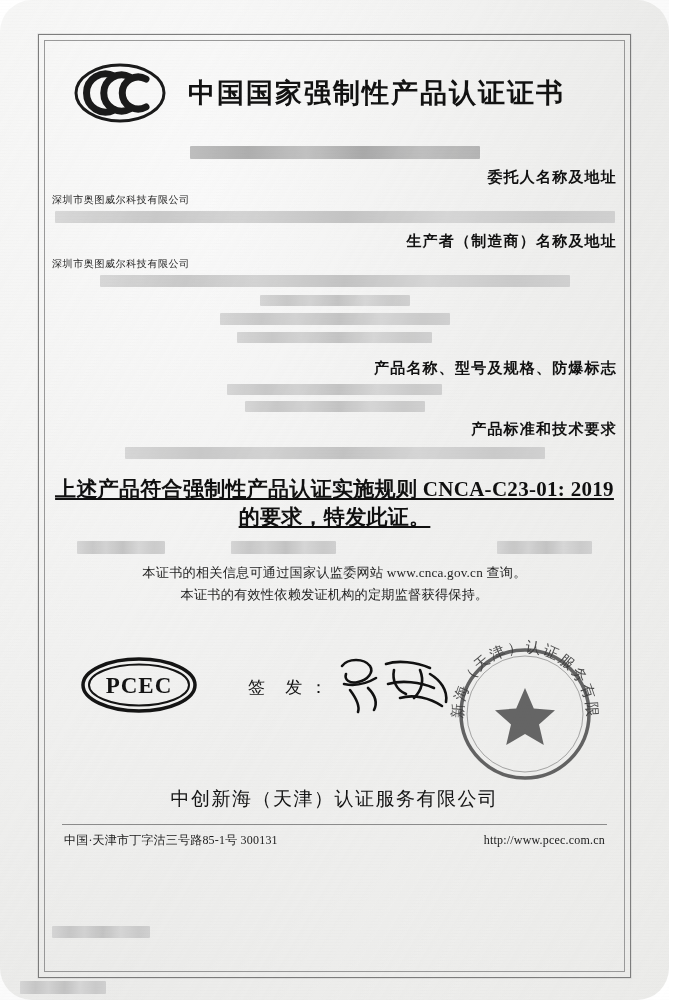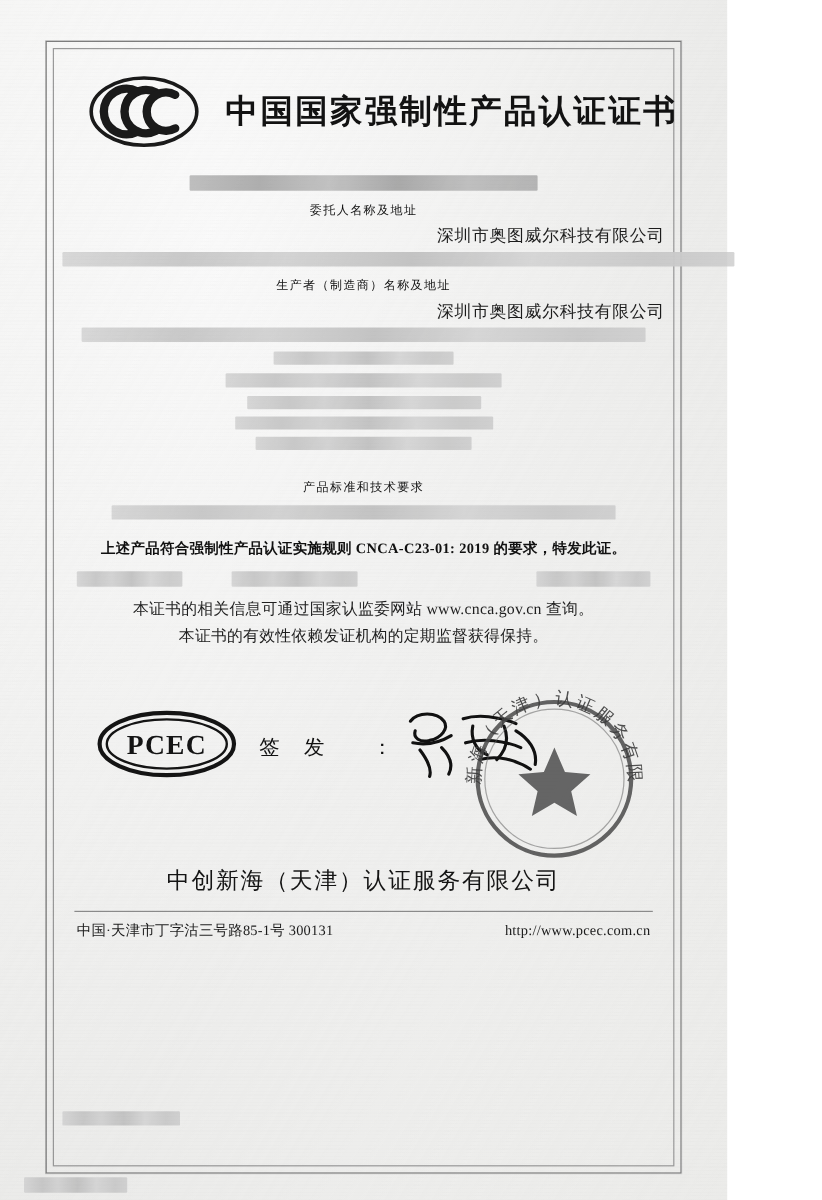--- a/index.html
+++ b/index.html
@@ -10,24 +10,25 @@
   body {
     width: 685px;
     height: 1000px;
     font-family: "Liberation Serif", "DejaVu Serif", serif;
     color: #1a1a1a;
     overflow: hidden;
   }
 
   .page {
     position: relative;
-    width: 606px;
+    width: 669px;
     height: 1000px;
     background:
       radial-gradient(ellipse at 30% 20%, #fbfbfb 0%, #f4f4f3 45%, #ebebe9 100%);
+    border-radius: 32px;
   }
 
   
   .page::after {
     content: "";
     position: absolute;
     inset: 0;
     pointer-events: none;
     background:
       repeating-linear-gradient(0deg, rgba(0,0,0,0.012) 0px, rgba(0,0,0,0.012) 1px, rgba(255,255,255,0) 1px, rgba(255,255,255,0) 3px),
@@ -95,42 +96,43 @@
     opacity: .95;
   }
   .redact.dark {
     background:
       linear-gradient(90deg, #bdbdbd 0%, #adadad 20%, #c2c2c2 40%, #a8a8a8 60%, #c0c0c0 80%, #b4b4b4 100%);
   }
 
   .row-center { text-align: center; }
 
   .label {
-    text-align: center;
-    font-weight: 400;
-    font-size: 10px;
+    text-align: right;
+    font-weight: 700;
+    font-size: 15px;
     letter-spacing: 1.2px;
     color: #111;
     margin: 9px 0 6px;
   }
   .value {
-    text-align: right;
-    font-size: 14px;
+    text-align: left;
+    font-size: 10px;
     letter-spacing: .6px;
     color: #1c1c1c;
     margin: 3px 0 4px;
   }
 
   .statement {
     text-align: center;
     font-weight: 700;
-    font-size: 12px;
+    font-size: 21px;
     letter-spacing: .3px;
     margin: 16px 0 10px;
     color: #101010;
+    text-decoration: underline;
   }
 
   .note {
     text-align: center;
     font-size: 13.2px;
     color: #1f1f1f;
     margin: 4px 0;
     letter-spacing: .2px;
   }
 
@@ -152,21 +154,21 @@
   .pcec-logo {
     position: absolute;
     left: 28px;
     top: 24px;
     width: 118px;
     height: 62px;
     text-align: right;
   }
   .sign-label {
     position: absolute;
-    left: 164px;
+    left: 196px;
     top: 46px;
     font-size: 17px;
     letter-spacing: 8px;
     color: #111;
     font-weight: 400;
   }
   .sign-colon {
     position: absolute;
     left: 258px;
     top: 46px;
@@ -264,28 +266,29 @@
     <div class="row-center" style="margin-top:8px;">
       <span class="redact" style="width:150px;height:11px;"></span>
     </div>
     <div class="row-center" style="margin-top:7px;">
       <span class="redact" style="width:230px;height:12px;"></span>
     </div>
     <div class="row-center" style="margin-top:7px;">
       <span class="redact" style="width:195px;height:11px;"></span>
     </div>
 
+    <div class="label" style="margin-top:16px;">产品名称、型号及规格、防爆标志</div>
     <div class="row-center" style="margin-top:6px;">
       <span class="redact" style="width:215px;height:11px;"></span>
     </div>
     <div class="row-center" style="margin-top:6px;">
       <span class="redact" style="width:180px;height:11px;"></span>
     </div>
 
-    <div class="label" style="margin-top:24px;">产品标准和技术要求</div>
+    <div class="label" style="margin-top:8px;">产品标准和技术要求</div>
     <div class="row-center" style="margin-top:8px;">
       <span class="redact" style="width:420px;height:12px;"></span>
     </div>
 
     <div class="statement">上述产品符合强制性产品认证实施规则 CNCA-C23-01: 2019 的要求，特发此证。</div>
 
     <div class="bars">
       <span class="redact" style="width:88px;height:13px;"></span>
       <span class="redact" style="width:105px;height:13px;"></span>
       <span class="redact" style="width:95px;height:13px;margin-left:120px;"></span>

